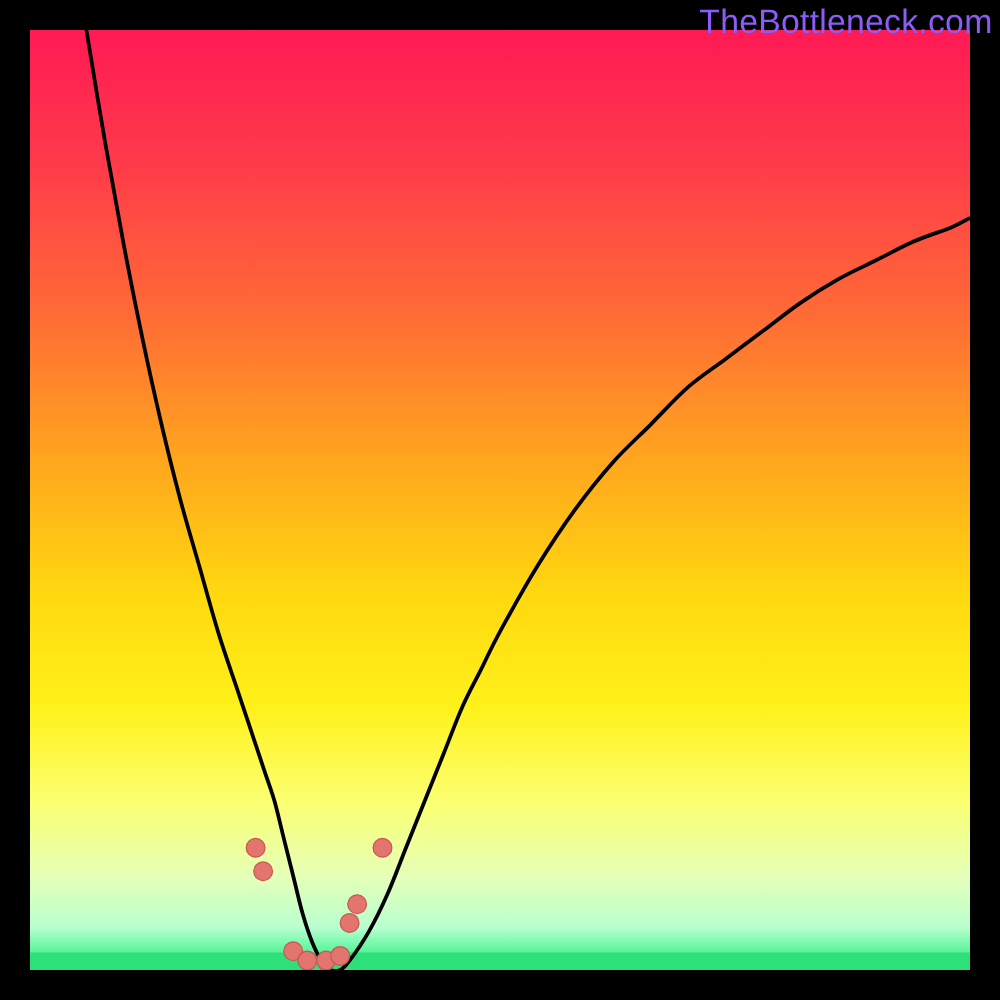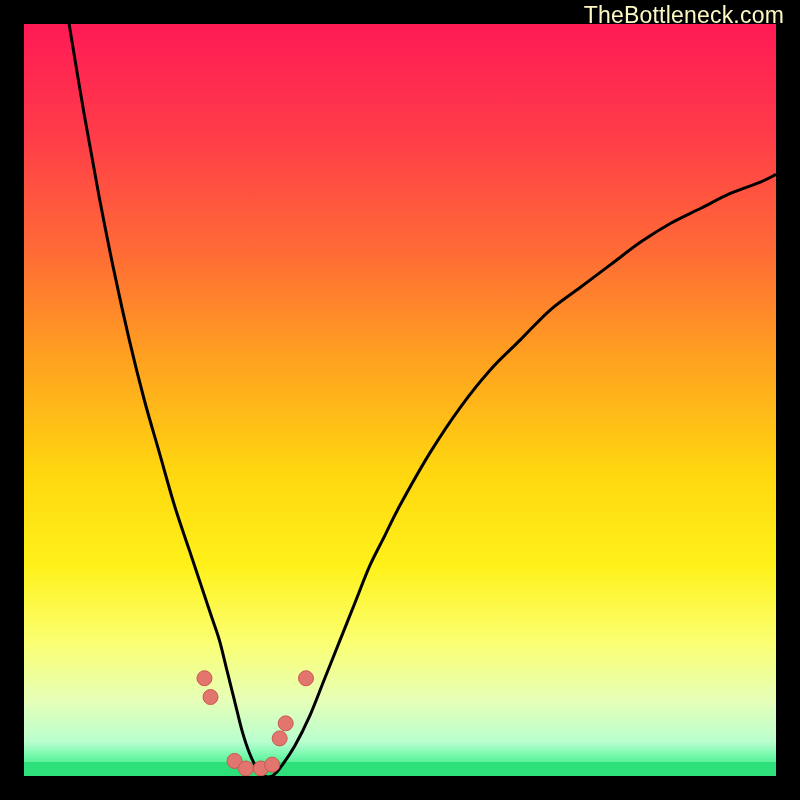--- a/index.html
+++ b/index.html
@@ -22,23 +22,23 @@
   .plot {
     position: absolute;
     left: 0;
     top: 0;
     width: 752px;
     height: 752px;
   }
   .watermark {
     position: absolute;
     top: 2px;
-    right: 16px;
-    color: #fef9c3;
-    font-size: 23px;
+    right: 6px;
+    color: #8b5cf6;
+    font-size: 27px;
     font-weight: 500;
     letter-spacing: 0.2px;
     font-family: Arial, Helvetica, sans-serif;
   }
   svg { display: block; }
 </style>
 </head>
 <body>
 
 <div class="frame">

